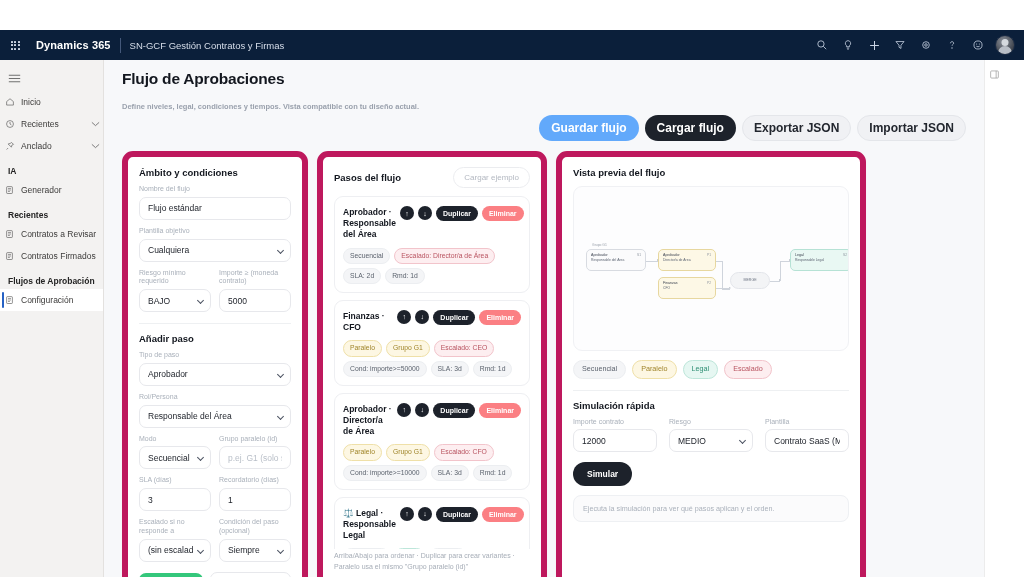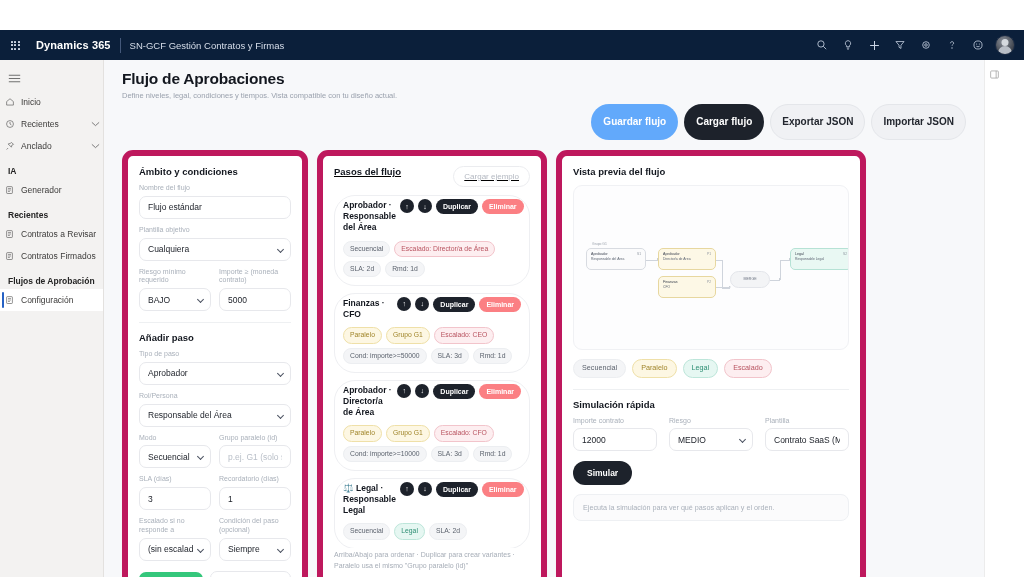--- a/index.html
+++ b/index.html
@@ -71,24 +71,24 @@
     background: #f7f8fa; overflow: hidden;
   }
   .rail-right {
     position: absolute; top: 0; right: 0; width: 20px; height: 517px;
     background: #fff; border-left: 1px solid #ececec;
     display: flex; justify-content: center; padding-top: 6px; color: #9a9a9a;
   }
   .page-pad { position: absolute; inset: 0 20px 0 0; padding: 10px 18px 0 18px; }
   .page-head { display: flex; align-items: flex-start; flex-direction: column; }
   .page-title { font-size: 15.5px; font-weight: bold; color: #13171f; letter-spacing: -.2px; }
-  .page-sub { font-size: 7.5px; color: #9aa1ad; margin-top: 3px; }
+  .page-sub { font-size: 7.5px; color: #9aa1ad; margin-top: 14px; font-weight: bold; }
   .head-actions { margin-left: auto; display: flex; gap: 6px; padding-top: 4px; }
   .btn {
-    border-radius: 999px; font-size: 10px; font-weight: bold; padding: 12px 11px;
+    border-radius: 999px; font-size: 12px; font-weight: bold; padding: 6px 11px;
     border: 1px solid transparent; white-space: nowrap; cursor: pointer; line-height: 1;
   }
   .btn-primary { background: #62a9fb; color: #fff; }
   .btn-dark { background: #1d222b; color: #fff; }
   .btn-light { background: #f0f1f4; color: #22262e; border-color: #e4e6ea; }
   
   .cols { display: flex; gap: 9px; margin-top: 10px; }
   .card {
     background: #fff; border: 6px solid #be185d; border-radius: 11px;
     box-shadow: 0 1px 2px rgba(16,24,40,.04);
@@ -112,28 +112,28 @@
     transform: rotate(45deg); pointer-events: none;
   }
   .sel { appearance: none; -webkit-appearance: none; padding-right: 17px; }
   .row2 { display: flex; gap: 8px; }
   .row2 > div { flex: 1; min-width: 0; }
   .divider { height: 1px; background: #eef0f2; margin: 11px 0 0; }
   .btn-green { background: #34c77b; color: #fff; border-radius: 7px; font-size: 8.5px; font-weight: bold; padding: 6px 12px; border: none; cursor: pointer; }
   .btn-ghost { background: #fff; color: #8e949e; border: 1px solid #e7e8ec; border-radius: 7px; font-size: 8.5px; padding: 6px 10px; cursor: pointer; }
   .actions-row { display: flex; gap: 7px; margin-top: 10px; align-items: center; }
   
-  .steps-head { display: flex; align-items: flex-start; text-decoration: underline; }
+  .steps-head { display: flex; align-items: center; }
   .btn-example {
     margin-left: auto; background: #fff; border: 1px solid #ebecef; border-radius: 999px;
     font-size: 8px; color: #b3b8c1; padding: 5px 10px; cursor: pointer;
   }
   .steps-scroll { margin-top: 8px; flex: 1; overflow: hidden; }
   .step {
-    border: 1px solid #eeeff2; border-radius: 21px; padding: 3px 8px 8px; margin-bottom: 7px;
+    border: 1px solid #eeeff2; border-radius: 9px; padding: 9px 8px 8px; margin-bottom: 7px;
     background: #fff;
   }
   .step-top { display: flex; align-items: flex-start; gap: 4px; }
   .step-name { font-size: 8.5px; font-weight: bold; color: #13171f; flex: 1; line-height: 1.32; padding-top: 1px; }
   .icon-btn {
     width: 14px; height: 14px; border-radius: 50%; background: #1d222b; color: #fff;
     font-size: 7px; display: flex; align-items: center; justify-content: center;
     border: none; cursor: pointer; flex: none;
   }
   .pill-btn { border-radius: 999px; font-size: 7px; font-weight: bold; padding: 4px 7px; border: none; cursor: pointer; line-height: 1; flex: none; }

